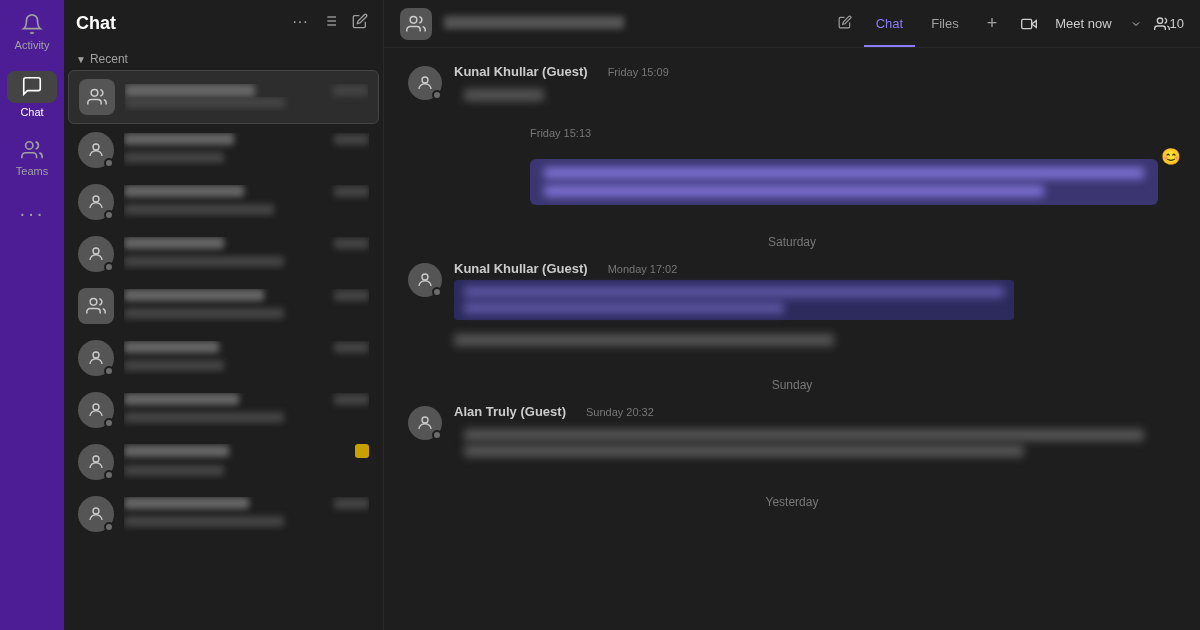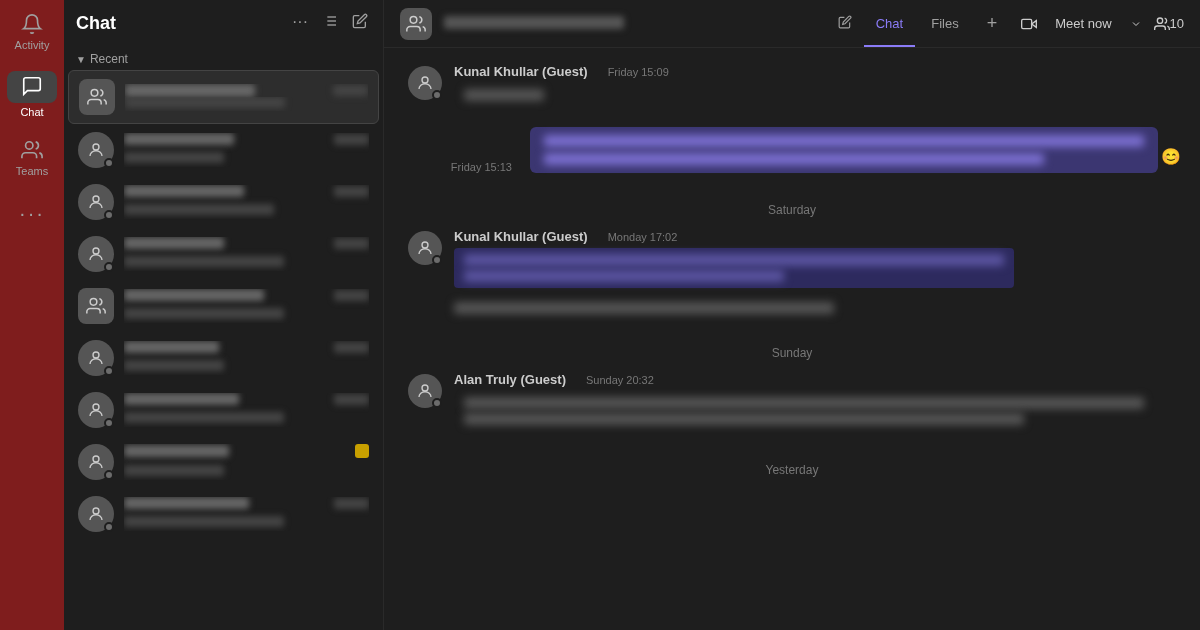--- a/index.html
+++ b/index.html
@@ -9,21 +9,21 @@
       font-family: 'Segoe UI', sans-serif;
       width: 1200px;
       height: 630px;
       overflow: hidden;
       display: flex;
     }
 
     
     .nav-rail {
       width: 64px;
-      background: #7f1d1d;
+      background: #4c1d95;
       display: flex;
       flex-direction: column;
       align-items: center;
       padding-top: 0;
       flex-shrink: 0;
     }
     .nav-item {
       display: flex;
       flex-direction: column;
       align-items: center;
@@ -618,21 +618,21 @@
           <span class="msg-sender">Kunal Khullar (Guest)</span>
           <span class="msg-time">Friday 15:09</span>
         </div>
         <div class="msg-bubble received">
           <span class="msg-bubble-text" style="width:80px;"></span>
         </div>
       </div>
     </div>
 
     <div style="display:flex;justify-content:flex-end;margin-bottom:14px;align-items:flex-start;gap:8px;">
-      <div style="display:flex;flex-direction:row;align-items:flex-end;gap:14px;">
+      <div style="display:flex;flex-direction:column;gap:20px;">
         <div style="font-size:11px;color:#777;margin-right:4px;">Friday 15:13</div>
         <div class="own-bubble">
           <span class="msg-bubble-text" style="width:600px;background:#7b6fd0;filter:blur(4px);"></span>
           <span class="msg-bubble-text" style="width:500px;background:#7b6fd0;filter:blur(4px);margin-top:6px;"></span>
         </div>
       </div>
       <div style="width:10px;flex-shrink:0;display:flex;align-items:center;justify-content:center;color:#8b7cf8;margin-top:20px;">😊</div>
     </div>
 
 

